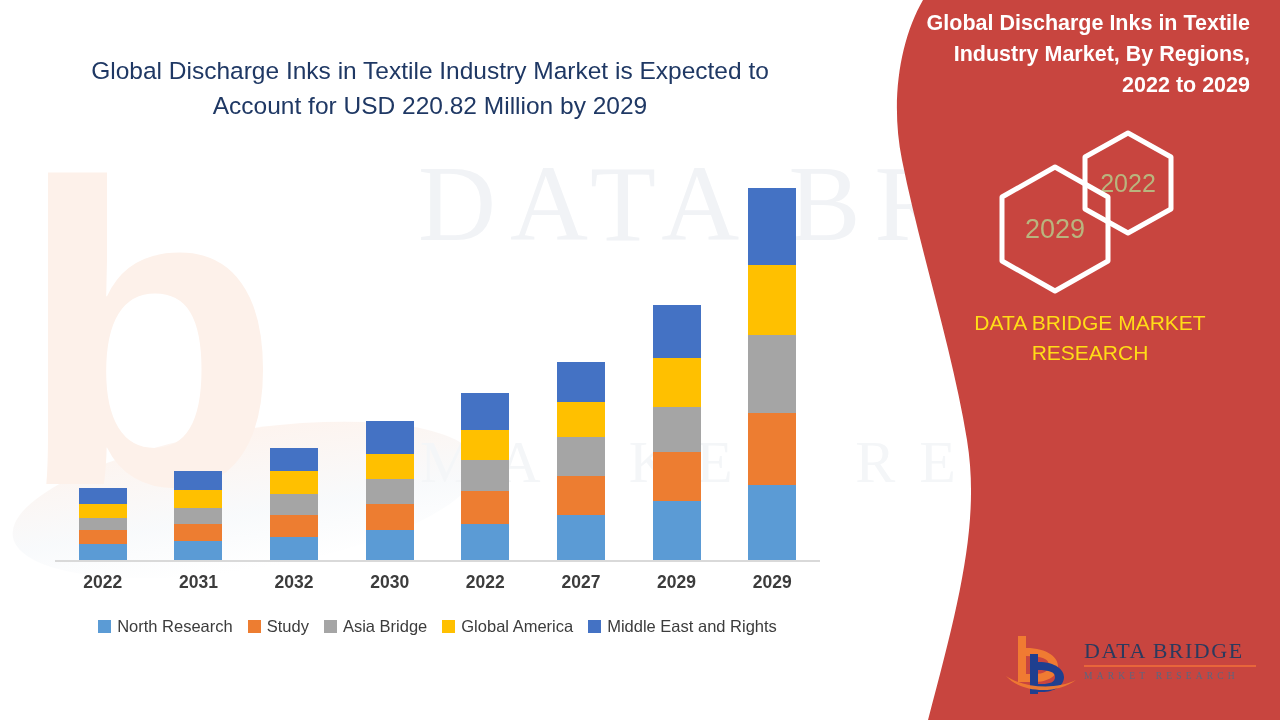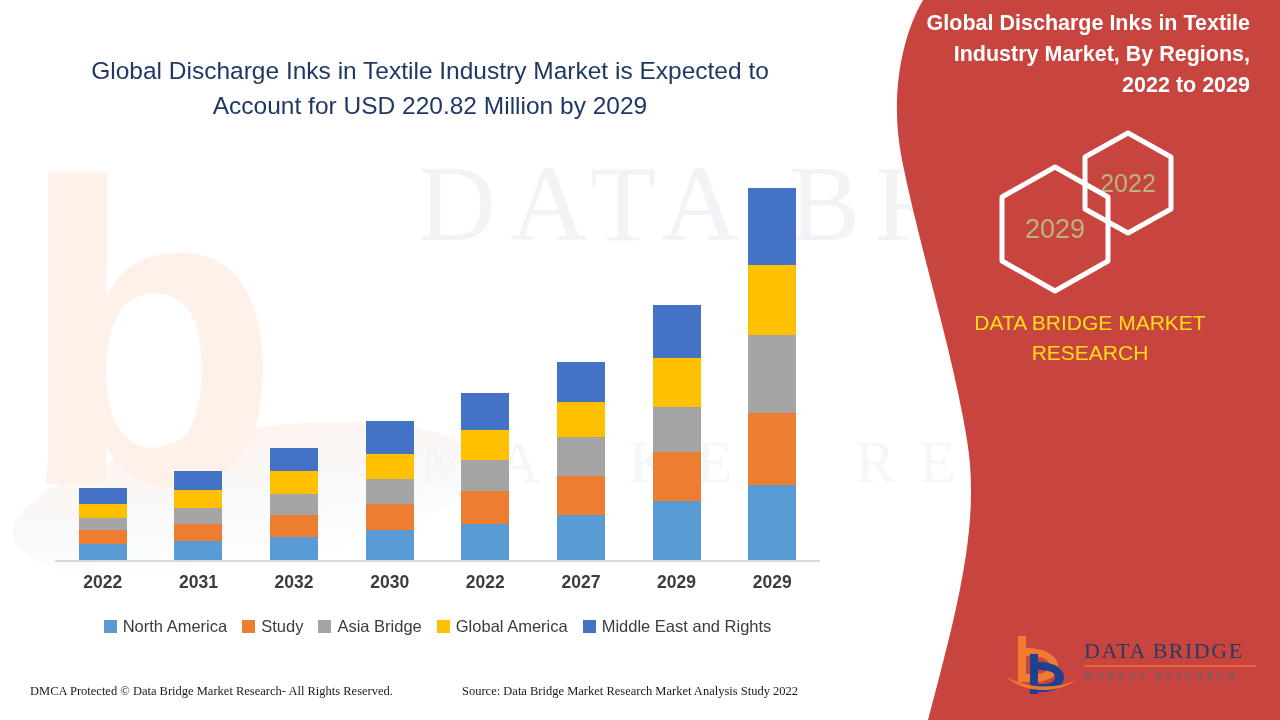--- a/index.html
+++ b/index.html
@@ -232,43 +232,41 @@
       <div class="x-label">2030</div>
       <div class="x-label">2022</div>
       <div class="x-label">2027</div>
       <div class="x-label">2029</div>
       <div class="x-label">2029</div>
     </div>
 
   <div id="legend">
       <div class="legend-item">
         <span class="legend-swatch" style="background: rgb(91, 155, 213);"></span>
-        <span class="legend-label">North America</span>
+        <span class="legend-label">North Research</span>
       </div>
       <div class="legend-item">
         <span class="legend-swatch" style="background: rgb(237, 125, 49);"></span>
         <span class="legend-label">Study</span>
       </div>
       <div class="legend-item">
         <span class="legend-swatch" style="background: rgb(165, 165, 165);"></span>
         <span class="legend-label">Asia Bridge</span>
       </div>
       <div class="legend-item">
         <span class="legend-swatch" style="background: rgb(255, 192, 0);"></span>
         <span class="legend-label">Global America</span>
       </div>
       <div class="legend-item">
         <span class="legend-swatch" style="background: rgb(68, 114, 196);"></span>
         <span class="legend-label">Middle East and Rights</span>
       </div>
     </div>
 
   <div id="footer">
-    <div class="footer-text" id="footer-dmca">DMCA Protected © Data Bridge Market Research- All Rights Reserved.</div>
-    <div class="footer-text" id="footer-source">Source: Data Bridge Market Research Market Analysis Study 2022</div>
   </div>
 </div>
 
 <div id="right-panel">
   <div id="panel-inner">
     <div id="panel-title">Global Discharge Inks in Textile Industry Market, By Regions, 2022 to 2029</div>
 
     <div id="hex-group">
       <div class="hex" id="hex-2022">
         <svg viewBox="0 0 96 110">

